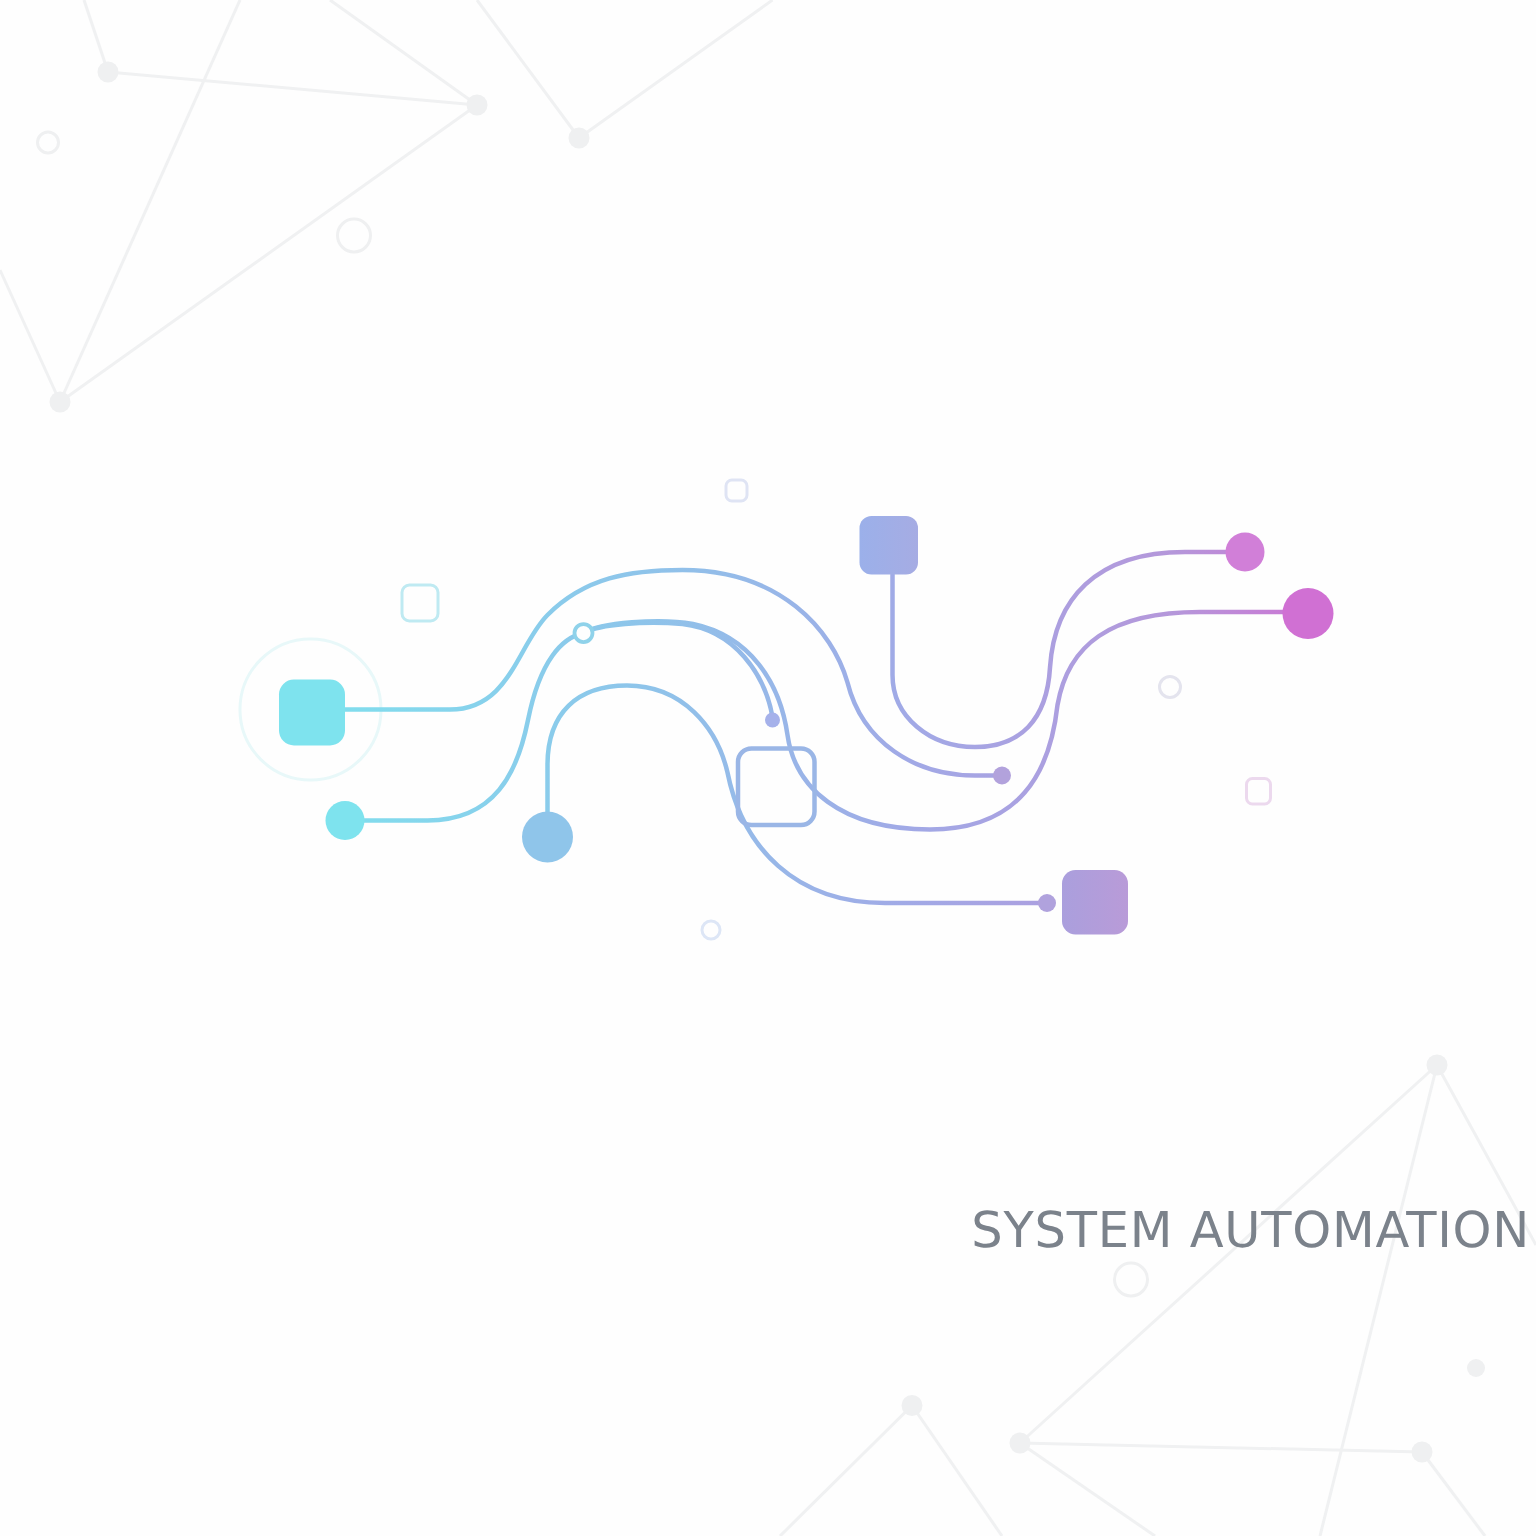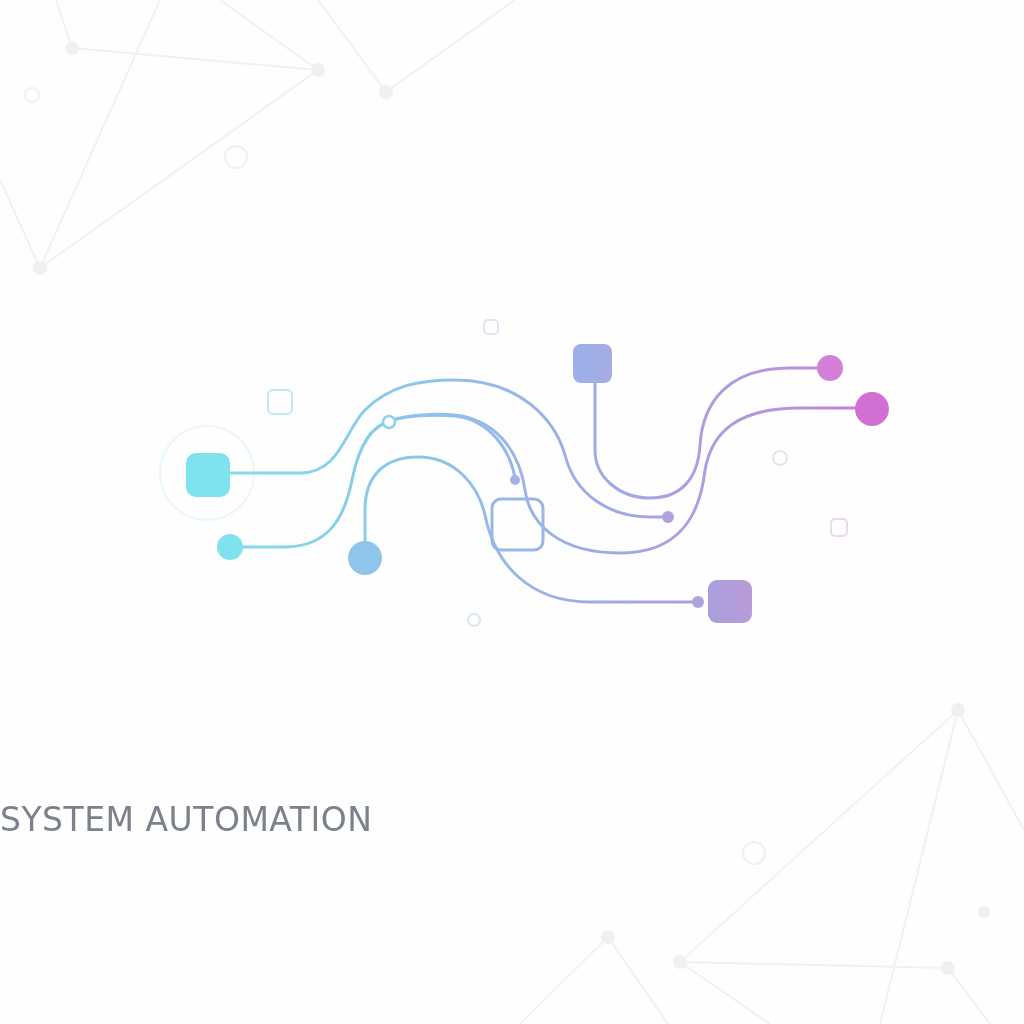--- a/index.html
+++ b/index.html
@@ -19,21 +19,21 @@
     svg.layer {
       position: absolute;
       left: 0;
       top: 0;
     }
     .caption {
       position: absolute;
       left: 0;
       top: 800px;
       width: 1020px;
-      text-align: left;
+      text-align: right;
       font-family: "DejaVu Sans", "Liberation Sans", sans-serif;
       font-size: 33px;
       letter-spacing: 0.5px;
       color: #7b828b;
       font-weight: 400;
     }
   </style>
 </head>
 <body>
 

